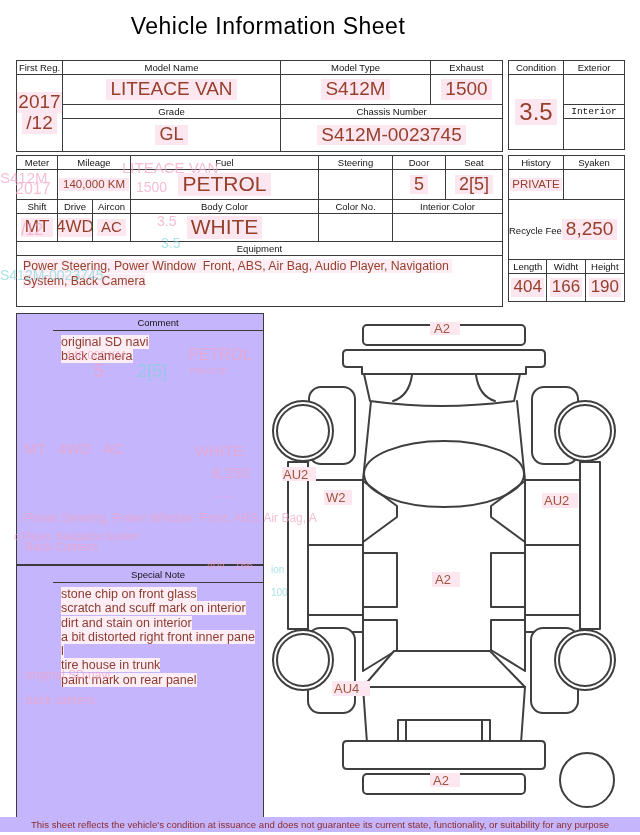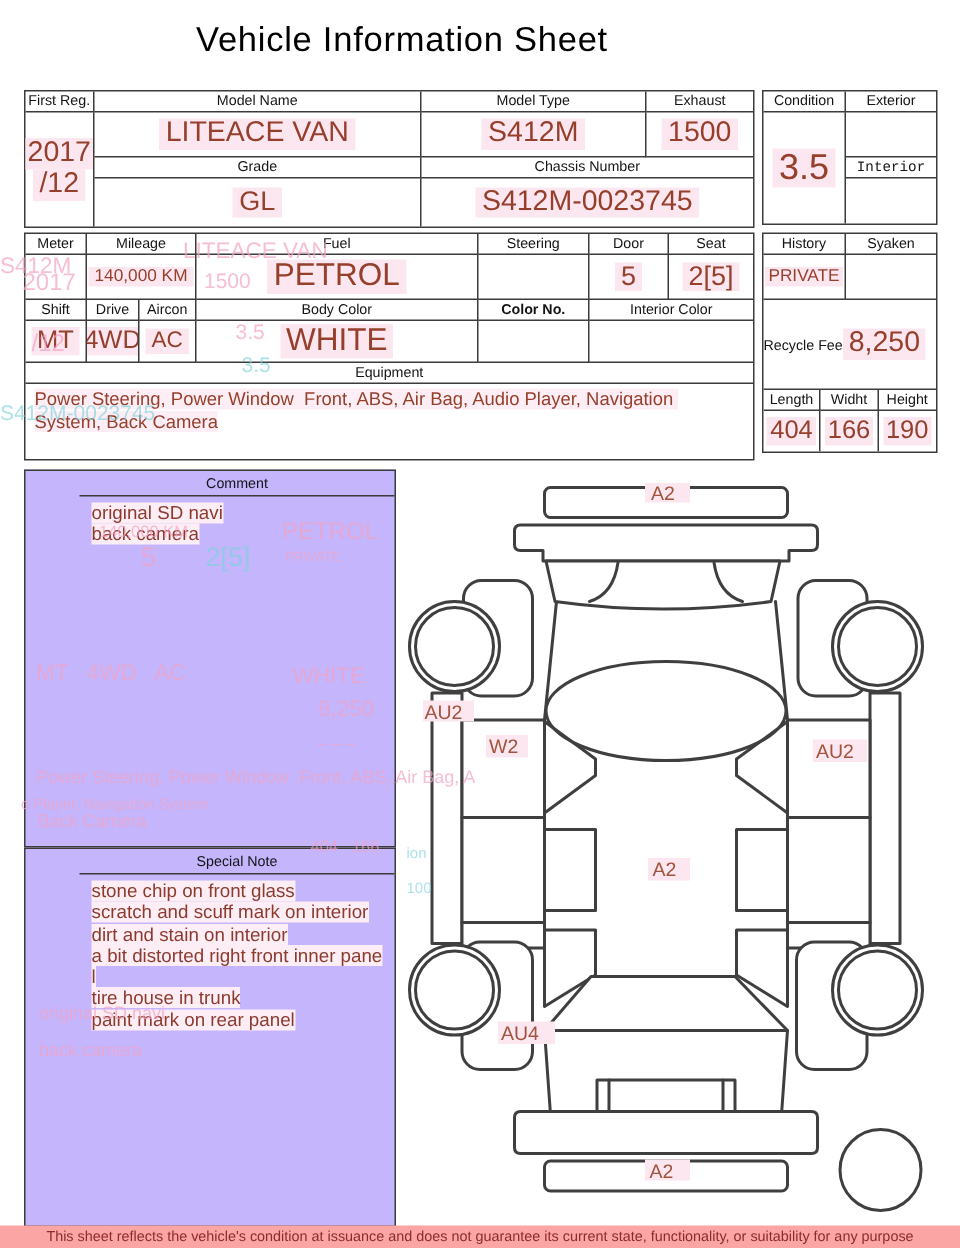--- a/index.html
+++ b/index.html
@@ -26,21 +26,21 @@
   .eqcell{display:block !important;text-align:left;padding:3px 6px;
           font-size:12.3px;color:#96402c;line-height:1.25;}
   .eqcell .hl2{white-space:pre-wrap;}
   .recycle{display:flex;flex-direction:row;align-items:center;}
   .recycle .rlab{font-size:9.5px;color:#141414;margin-top:2px;}
   .recycle .rval{flex:1;display:flex;align-items:center;}
   .ngrid{display:grid;width:100%;height:100%;}
   .ghost{position:absolute;color:#f2a3c3;opacity:.7;white-space:pre;line-height:1;z-index:5;}
   .ghost.cyan{color:#7fd2db;opacity:.65;}
   .footer{position:absolute;left:0;top:817px;width:640px;text-align:center;
-          font-size:9.6px;color:#8c2b2b;background:#fca5a5;padding:2px 0;}
+          font-size:9.6px;color:#8c2b2b;background:#c4b5fd;padding:2px 0;}
   svg text{font-family:"Liberation Sans",sans-serif;}
 </style>
 </head>
 <body>
 
 <div class="title">Vehicle Information Sheet</div>
 
 <div class="grid" style="left:16px;top:60px;width:487px;height:92px;
             grid-template-columns:46px 218px 150px 1fr;
             grid-template-rows:14px 30px 14px 1fr;">
@@ -105,21 +105,21 @@
       <span class="hl">5</span>
     </div>
   <div class="cell val br0" style="grid-area:2/7;font-size:18px;">
       <span class="hl">2[5]</span>
     </div>
 
   <div class="cell hdr" style="grid-area:3/1;">Shift</div>
   <div class="cell hdr" style="grid-area:3/2;">Drive</div>
   <div class="cell hdr" style="grid-area:3/3;">Aircon</div>
   <div class="cell hdr" style="grid-area:3/4;">Body Color</div>
-  <div class="cell hdr" style="grid-area:3/5;font-weight:bold;">Color No.</div>
+  <div class="cell hdr" style="grid-area:3/5;">Color No.</div>
   <div class="cell hdr br0" style="grid-area:3/6/4/8;">Interior Color</div>
 
   <div class="cell val" style="grid-area:4/1;font-size:17px;">
       <span class="hl">MT</span>
     </div>
   <div class="cell val" style="grid-area:4/2;font-size:17px;">
       <span class="hl">4WD</span>
     </div>
   <div class="cell val" style="grid-area:4/3;font-size:15px;">
       <span class="hl">AC</span>

